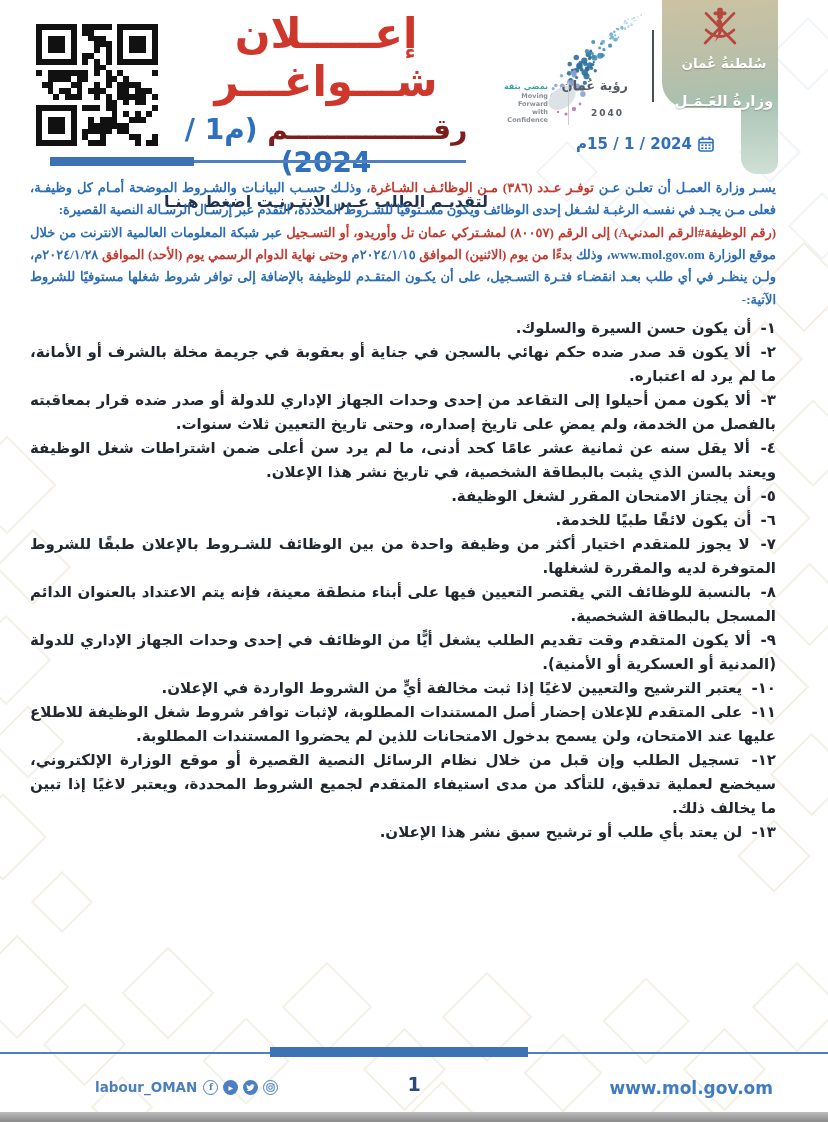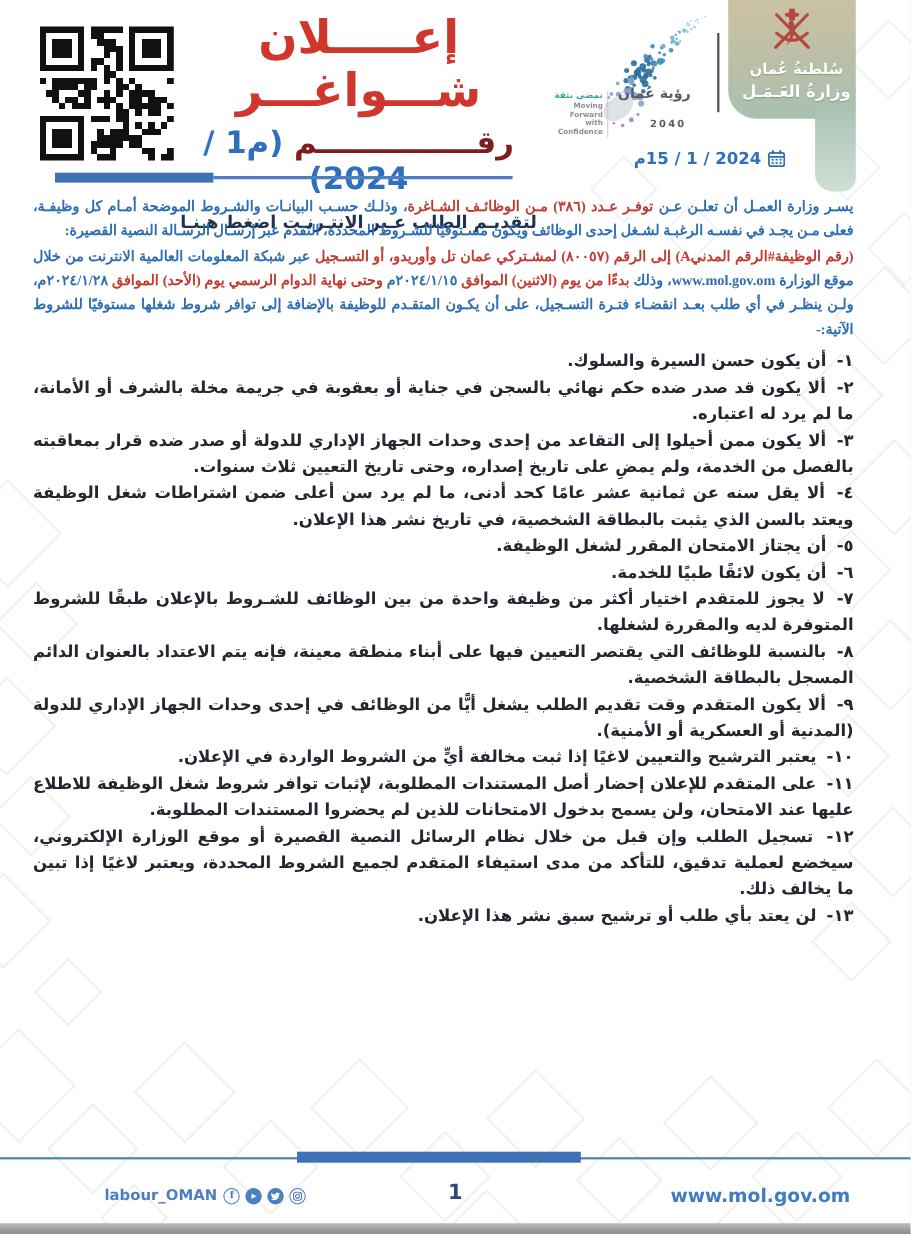--- a/index.html
+++ b/index.html
@@ -16,35 +16,35 @@
   .number .pre{color:#7f1d1d;}
   .number .val{color:#2e6fbe;}
   .apply{font-size:16px;font-weight:700;color:#1f3350;margin-top:13px;letter-spacing:.3px;cursor:pointer;}
   .hline-thick{position:absolute;left:50px;top:157px;width:144px;height:9px;background:#3d72b4;z-index:2;}
   .hline-thin{position:absolute;left:194px;top:160px;width:272px;height:3px;background:#4d80c0;z-index:2;}
   
   .vision{position:absolute;left:490px;top:8px;width:170px;height:126px;z-index:2;}
   .vision svg{position:absolute;left:0;top:0;}
   .vlabel{position:absolute;right:32px;top:70px;font-size:13px;font-weight:700;color:#565c64;direction:rtl;}
   .vyear{position:absolute;right:36px;top:100px;font-size:9px;letter-spacing:2px;color:#565c64;font-weight:700;}
-  .vtag{position:absolute;left:2px;top:74px;width:56px;text-align:right;border-right:1px solid #c9cdd2;padding-right:4px;line-height:1.25;}
+  .vtag{position:absolute;left:2px;top:74px;width:56px;text-align:right;border-right:1px solid #c9cdd2;padding-right:20px;line-height:1.25;}
   .vtag .ar{font-size:8px;font-weight:700;color:#3aa3a0;direction:rtl;}
   .vtag .en{font-size:6.5px;color:#8a8f96;font-weight:700;}
   .vrule{position:absolute;left:652px;top:30px;width:2px;height:72px;background:#4a4f55;z-index:2;}
   
   .mpanel{position:absolute;left:662px;top:0;width:116px;height:108px;z-index:1;
           background:linear-gradient(175deg,#ccc2a2 0%,#babfa8 55%,#a6c1b2 100%);
           border-radius:0 0 10px 26px;}
   .marm{position:absolute;left:741px;top:98px;width:37px;height:76px;z-index:1;
         background:linear-gradient(180deg,#a9c3b3,#cfe0d6);border-radius:0 0 12px 16px;}
   .emblem{position:absolute;left:694px;top:5px;width:52px;height:52px;z-index:2;}
   .mtext{position:absolute;left:662px;top:55px;width:124px;text-align:center;color:#ffffff;
          font-weight:700;z-index:2;direction:rtl;text-shadow:0 1px 1px rgba(60,70,60,.35);}
   .mcountry{font-size:13.5px;}
-  .mname{font-size:15px;margin-top:3px;}
+  .mname{font-size:15px;margin-top:21px;}
   
   .date{position:absolute;right:114px;top:135px;direction:rtl;color:#2e6fbe;font-weight:700;
         font-size:15px;display:flex;align-items:center;gap:6px;z-index:2;}
   
   .content{position:absolute;left:30px;right:52px;top:177px;direction:rtl;text-align:justify;z-index:2;}
   .para{font-weight:700;font-size:13px;line-height:1.72;font-family:Liberation Serif, serif;}
   .c-blue{color:#2d6db4;}
   .c-red{color:#c23a30;}
   .conds{margin-top:5px;}
   .cond{font-weight:700;font-size:15px;line-height:1.6;color:#23272f;}

